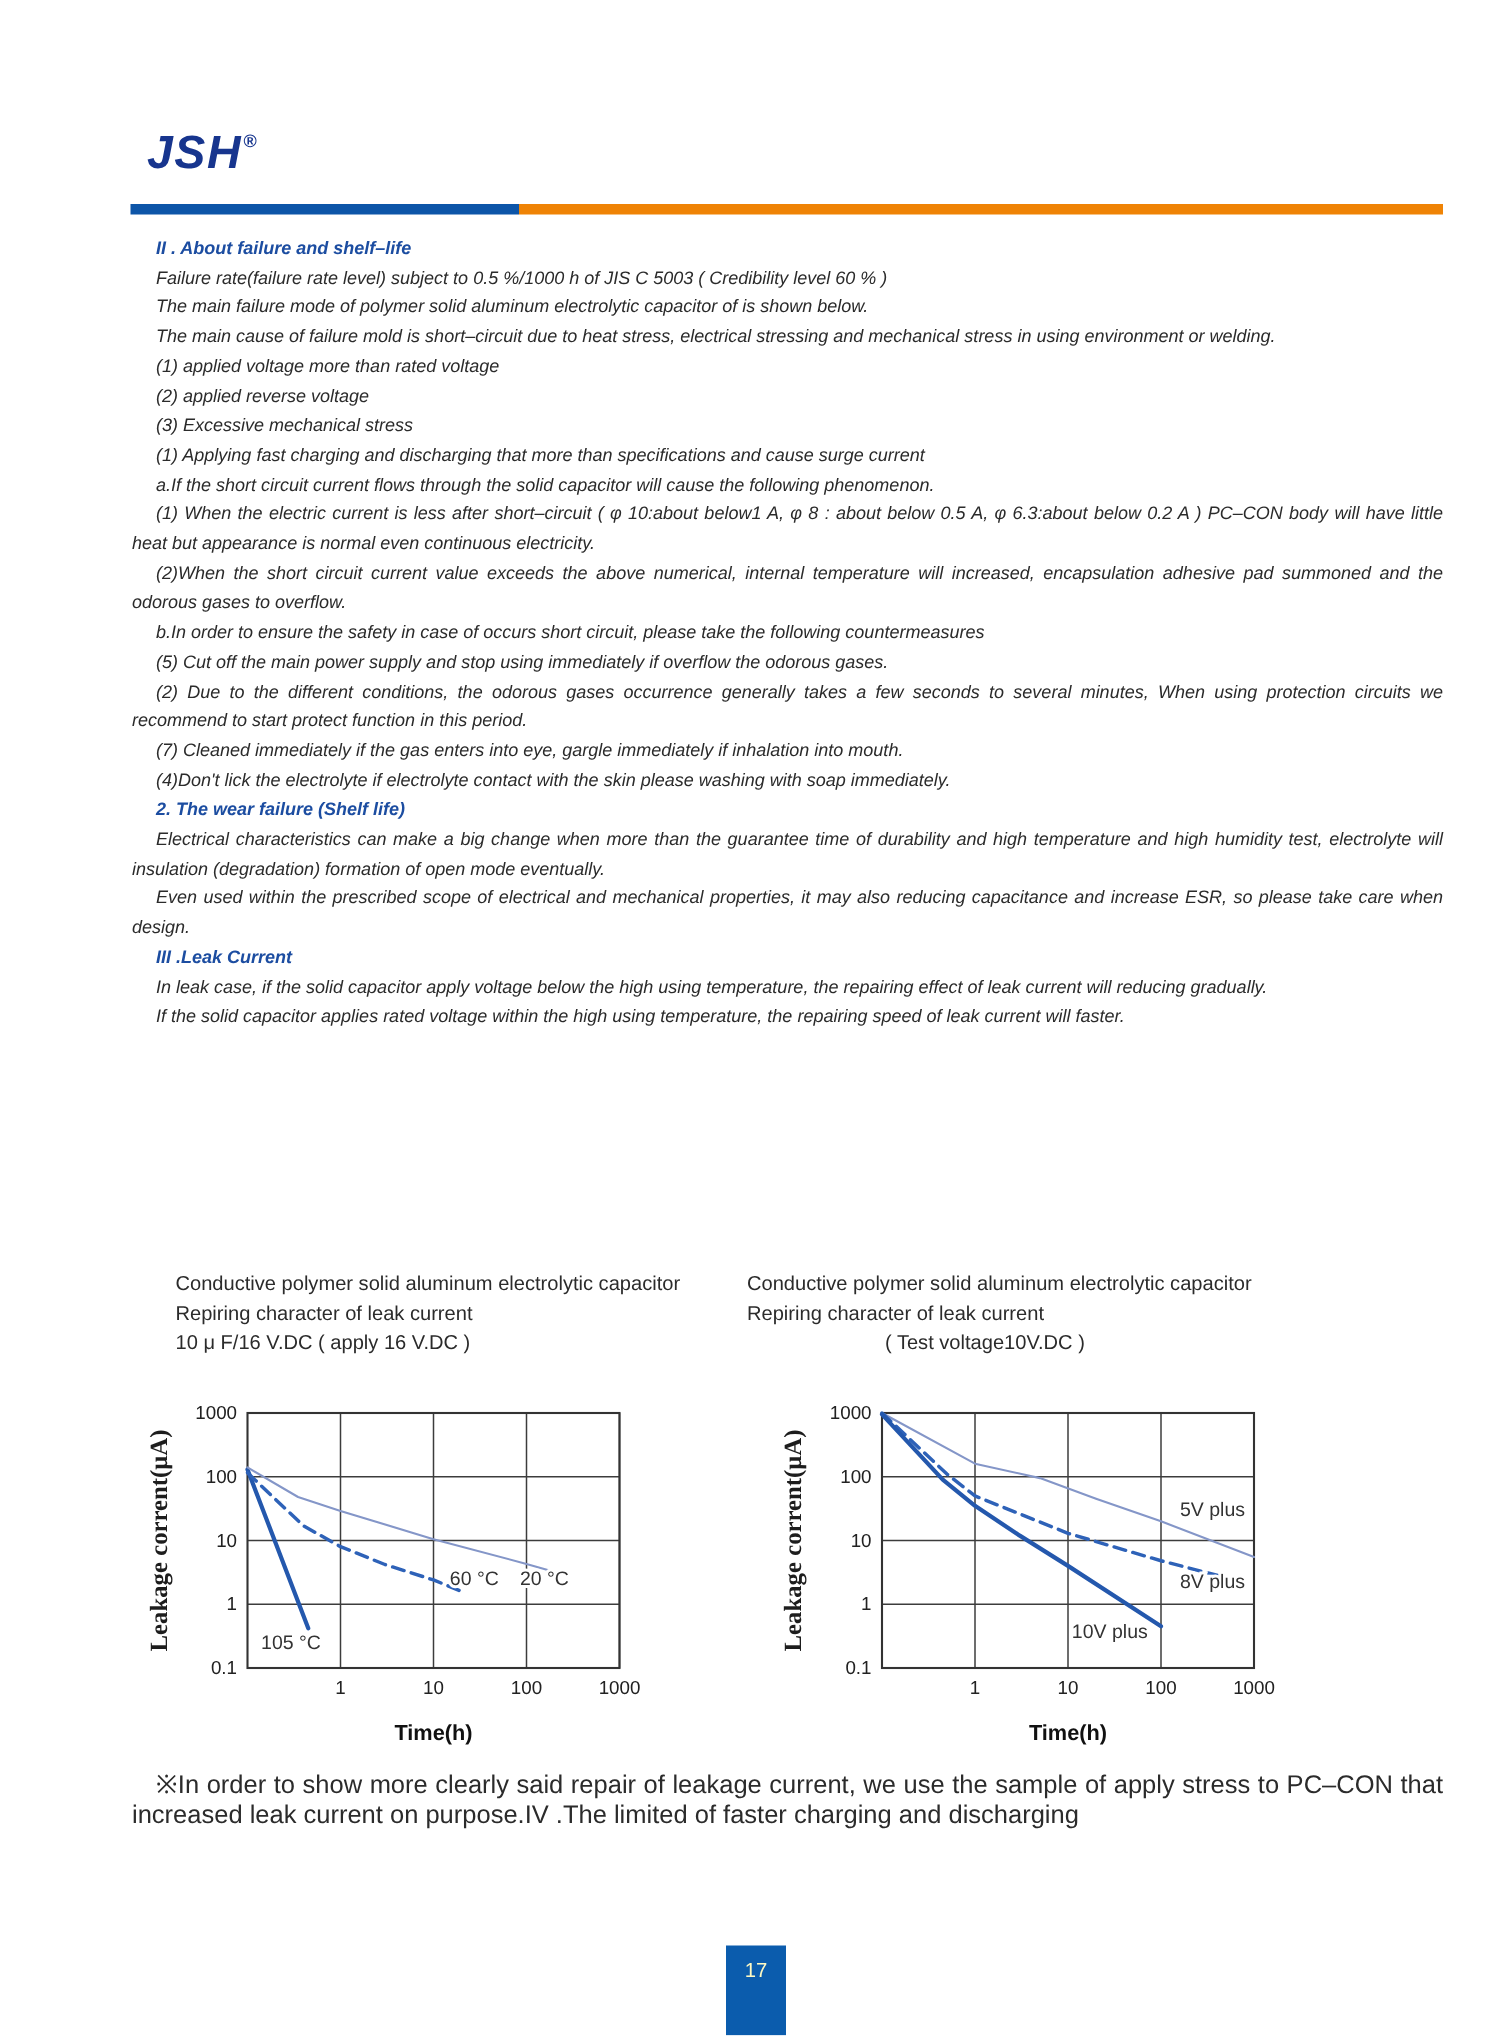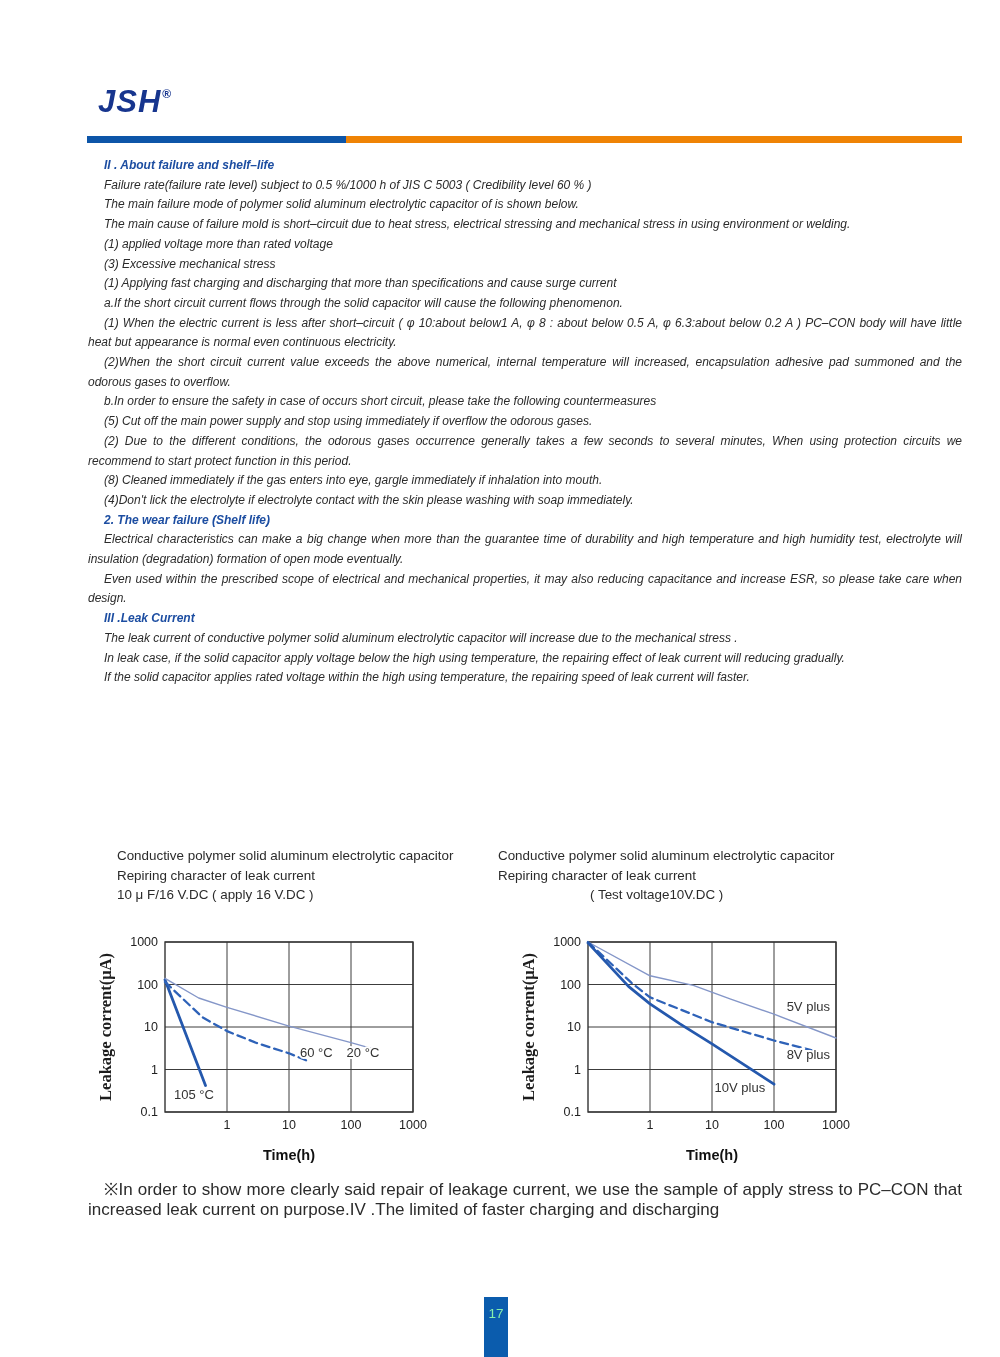--- a/index.html
+++ b/index.html
@@ -17,53 +17,53 @@
   .p-li{padding-left:16px;}
   .captions{position:absolute;top:846px;left:0;width:1000px;font-size:13.4px;line-height:19.5px;}
   .cap-left{position:absolute;left:117px;top:0;width:370px;}
   .cap-right{position:absolute;left:498px;top:0;width:380px;}
   .cap-indent{padding-left:92px;}
   .chart{position:absolute;top:928px;}
   .chart-left{left:95px;}
   .chart-right{left:518px;}
   .note-block{position:absolute;left:88px;top:1180px;width:874px;font-size:17px;line-height:19.7px;}
   .note-block p{margin:0;text-indent:16px;text-align:justify;}
-  .footer-page{position:absolute;left:484px;top:1297px;width:24px;height:60px;background:#0b5cad;
-               color:#86efac;font-size:13.5px;text-align:center;padding-top:9px;box-sizing:border-box;}
+  .footer-page{position:absolute;left:484px;top:1297px;width:40px;height:60px;background:#0b5cad;
+               color:#fef9c3;font-size:13.5px;text-align:center;padding-top:9px;box-sizing:border-box;}
 </style>
 </head>
 <body>
 
 <div class="page">
 
   <div class="logo"><span>JSH</span><span class="reg">®</span></div>
   <div class="rule-blue"></div>
   <div class="rule-orange"></div>
 
   <div class="content">
     <p class="h2">II . About failure and shelf–life</p>
     <p class="p-ind">Failure rate(failure rate level) subject to 0.5 %/1000 h of JIS C 5003 ( Credibility level 60 % )</p>
     <p class="p-ind">The main failure mode of polymer solid aluminum electrolytic capacitor of is shown below.</p>
     <p class="p-ind">The main cause of failure mold is short–circuit due to heat stress, electrical stressing and mechanical stress in using environment or welding.</p>
     <p class="p-li">(1) applied voltage more than rated voltage</p>
+    <p class="p-li">(2) applied reverse voltage</p>
     <p class="p-li">(3) Excessive mechanical stress</p>
     <p class="p-li">(1) Applying fast charging and discharging that more than specifications and cause surge current</p>
     <p class="p-li">a.If the short circuit current flows through the solid capacitor will cause the following phenomenon.</p>
     <p class="p-ind">(1) When the electric current is less after short–circuit ( φ 10:about below1 A, φ 8 : about below 0.5 A, φ 6.3:about below 0.2 A ) PC–CON body will have little heat but appearance is normal even continuous electricity.</p>
     <p class="p-ind">(2)When the short circuit current value exceeds the above numerical, internal temperature will increased, encapsulation adhesive pad summoned and the odorous gases to overflow.</p>
     <p class="p-li">b.In order to ensure the safety in case of occurs short circuit, please take the following countermeasures</p>
     <p class="p-li">(5) Cut off the main power supply and stop using immediately if overflow the odorous gases.</p>
     <p class="p-ind">(2) Due to the different conditions, the odorous gases occurrence generally takes a few seconds to several minutes, When using protection circuits we recommend to start protect function in this period.</p>
-    <p class="p-li">(8) Cleaned immediately if the gas enters into eye, gargle immediately if inhalation into mouth.</p>
+    <p class="p-li">(7) Cleaned immediately if the gas enters into eye, gargle immediately if inhalation into mouth.</p>
     <p class="p-li">(4)Don't lick the electrolyte if electrolyte contact with the skin please washing with soap immediately.</p>
     <p class="h3">2. The wear failure (Shelf life)</p>
     <p class="p-ind">Electrical characteristics can make a big change when more than the guarantee time of durability and high temperature and high humidity test, electrolyte will insulation (degradation) formation of open mode eventually.</p>
     <p class="p-ind">Even used within the prescribed scope of electrical and mechanical properties, it may also reducing capacitance and increase ESR, so please take care when design.</p>
     <p class="h2">III .Leak Current</p>
-    <p class="p-ind">The leak current of conductive polymer solid aluminum electrolytic capacitor will increase due to the mechanical stress .</p>
     <p class="p-ind">In leak case, if the solid capacitor apply voltage below the high using temperature, the repairing effect of leak current will reducing gradually.</p>
     <p class="p-ind">If the solid capacitor applies rated voltage within the high using temperature, the repairing speed of leak current will faster.</p>
   </div>
 
   <div class="captions">
     <div class="cap-left">
       <div>Conductive polymer solid aluminum electrolytic capacitor</div>
       <div>Repiring character of leak current</div>
       <div>10 μ F/16 V.DC ( apply 16 V.DC )</div>
     </div>

